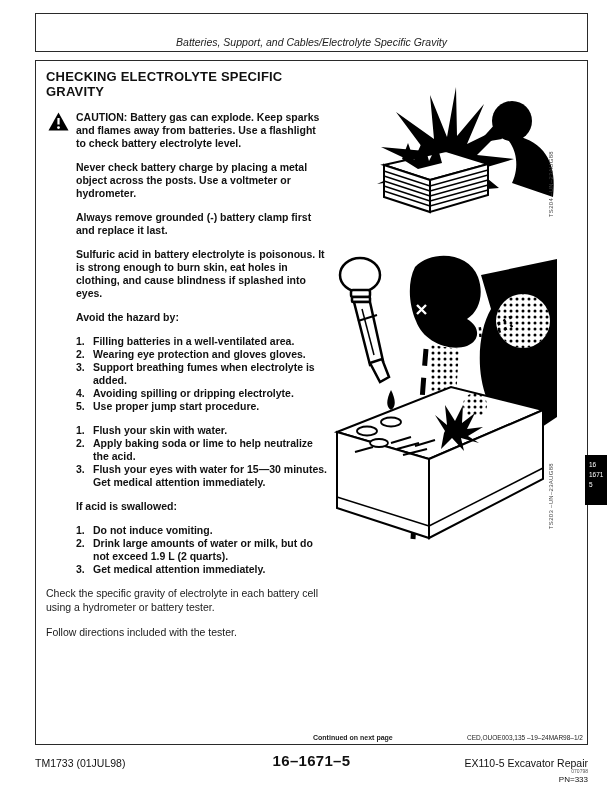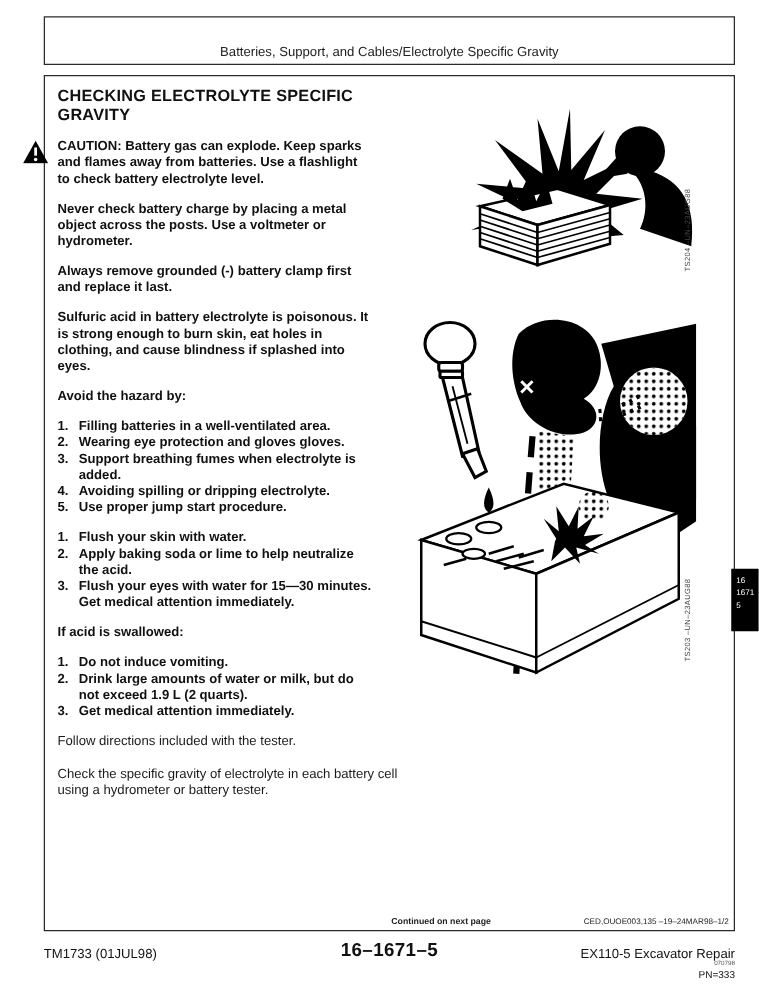--- a/index.html
+++ b/index.html
@@ -11,33 +11,33 @@
     color: #111;
     overflow: hidden;
   }
   .header-box {
     position: absolute; left: 35px; top: 13px; width: 553px; height: 39px;
     border: 1.5px solid #2a2a2a;
     display: flex; align-items: flex-end; justify-content: center;
     padding-bottom: 3px;
   }
   .header-box .crumb {
-    font-size: 10.5px; color:#222;
+    font-style: italic; font-size: 10.5px; color:#222;
   }
   .main-box {
     position: absolute; left: 35px; top: 60px; width: 553px; height: 685px;
     border: 1.5px solid #2a2a2a;
     padding: 8px 0 17px 10px;
   }
   .section-title {
     font-size: 13px; font-weight: bold; line-height: 15px; width: 280px;
     letter-spacing: .2px;
   }
   .text-col { width: 300px; margin-top: 12px; }
-  .caution-block { position: relative; width: 252px; }
+  .caution-block { position: relative; margin-left: 30px; width: 252px; }
   .warn-icon { position: absolute; left: -28px; top: 1px; }
   .caution-block p, .caution-block .subhead {
     font-weight: bold; font-size: 10.5px; line-height: 13px; margin-bottom: 11px;
   }
   .caution-block ol {
     list-style: none; counter-reset: n; margin-bottom: 11px;
   }
   .caution-block ol li {
     counter-increment: n; position: relative; padding-left: 17px;
     font-weight: bold; font-size: 10.5px; line-height: 13px;
@@ -114,22 +114,22 @@
         <li>Apply baking soda or lime to help neutralize the acid.</li>
         <li>Flush your eyes with water for 15—30 minutes. Get medical attention immediately.</li>
       </ol>
       <p class="subhead">If acid is swallowed:</p>
       <ol>
         <li>Do not induce vomiting.</li>
         <li>Drink large amounts of water or milk, but do not exceed 1.9 L (2 quarts).</li>
         <li>Get medical attention immediately.</li>
       </ol>
     </div>
+    <p class="body-par">Check the specific gravity of electrolyte in each battery cell using a hydrometer or battery tester.</p>
     <p class="body-par">Follow directions included with the tester.</p>
-    <p class="body-par">Check the specific gravity of electrolyte in each battery cell using a hydrometer or battery tester.</p>
   </div>
 
   <div class="fig" style="left:308px; top:24px;">
     <svg width="215" height="135" viewBox="0 0 215 135">
       <polygon fill="#000" points="33,99 75,80 37,62 81,66 52,27 90,54 86,10 103,52 112,2 113,51 140,19 123,59 164,39 133,70 170,74 133,85 155,103 120,106 93,123 86,103 56,114 80,92"></polygon>
       <circle cx="168" cy="36" r="20" fill="#000"></circle>
       <polygon points="152,38 134,58 158,54" fill="#000"></polygon>
       <path d="M177,52 C202,60 213,80 209,112 L168,98 C176,82 172,64 164,55 Z" fill="#000"></path>
       <polygon points="40,80 102,66 144,79 86,95" fill="#fff" stroke="#000" stroke-width="2"></polygon>
       <polygon points="40,80 86,95 86,127 40,112" fill="#fff" stroke="#000" stroke-width="2"></polygon>

